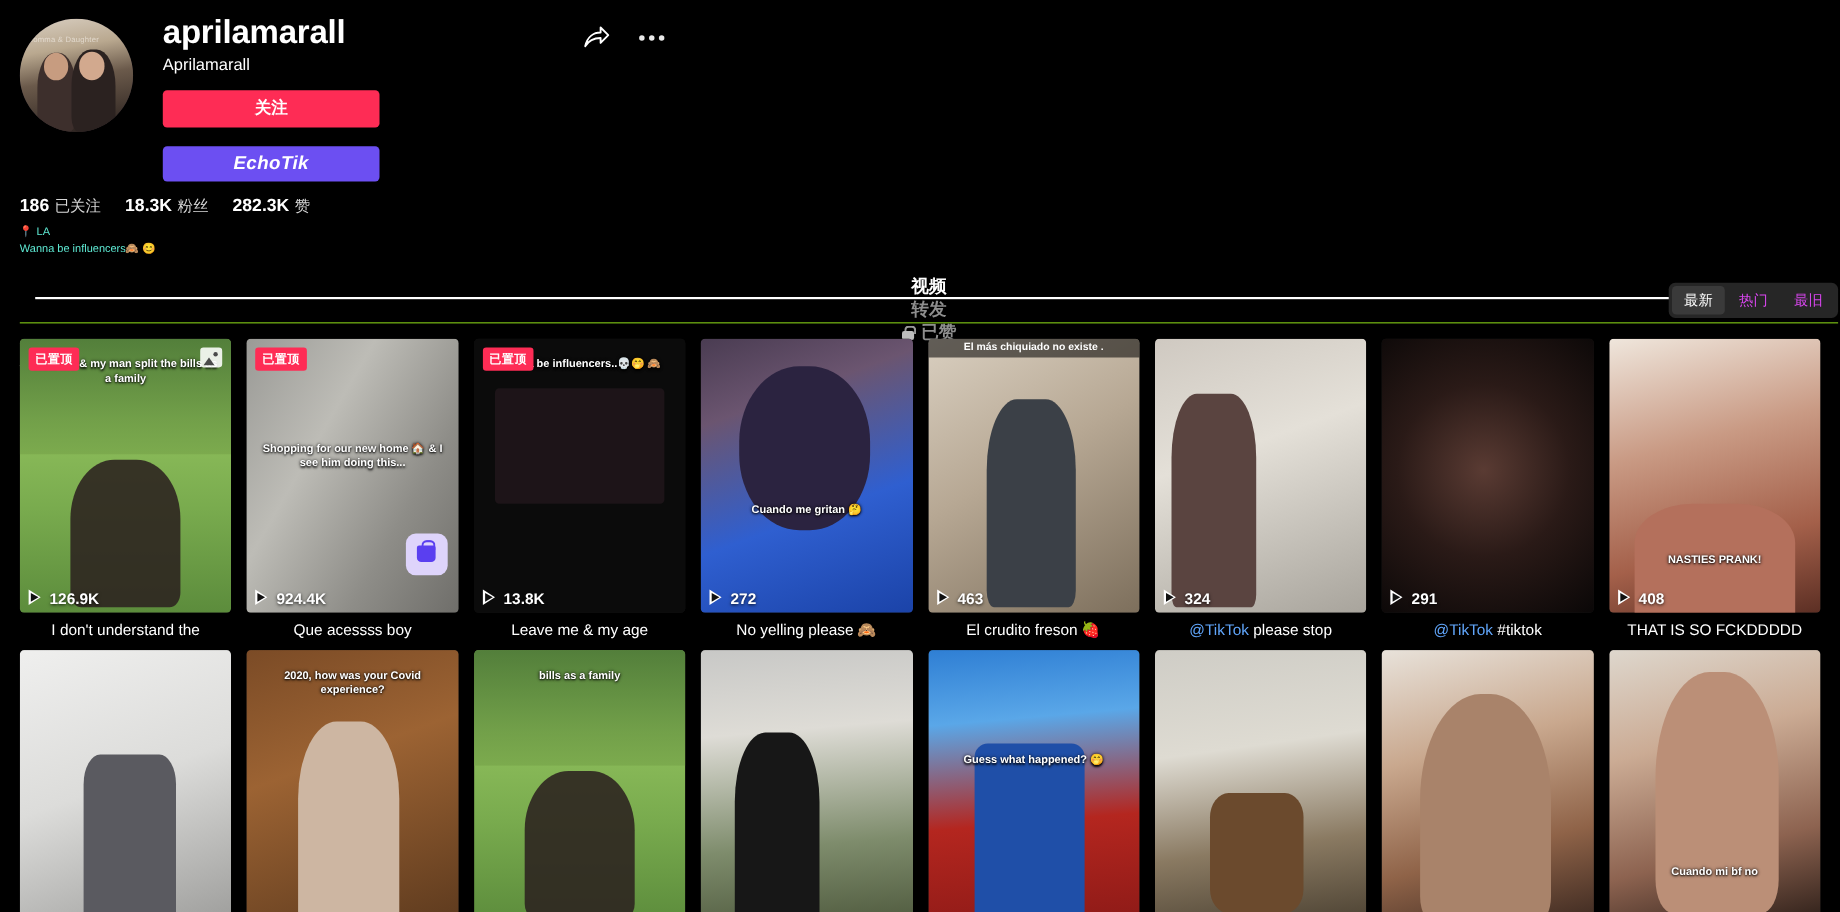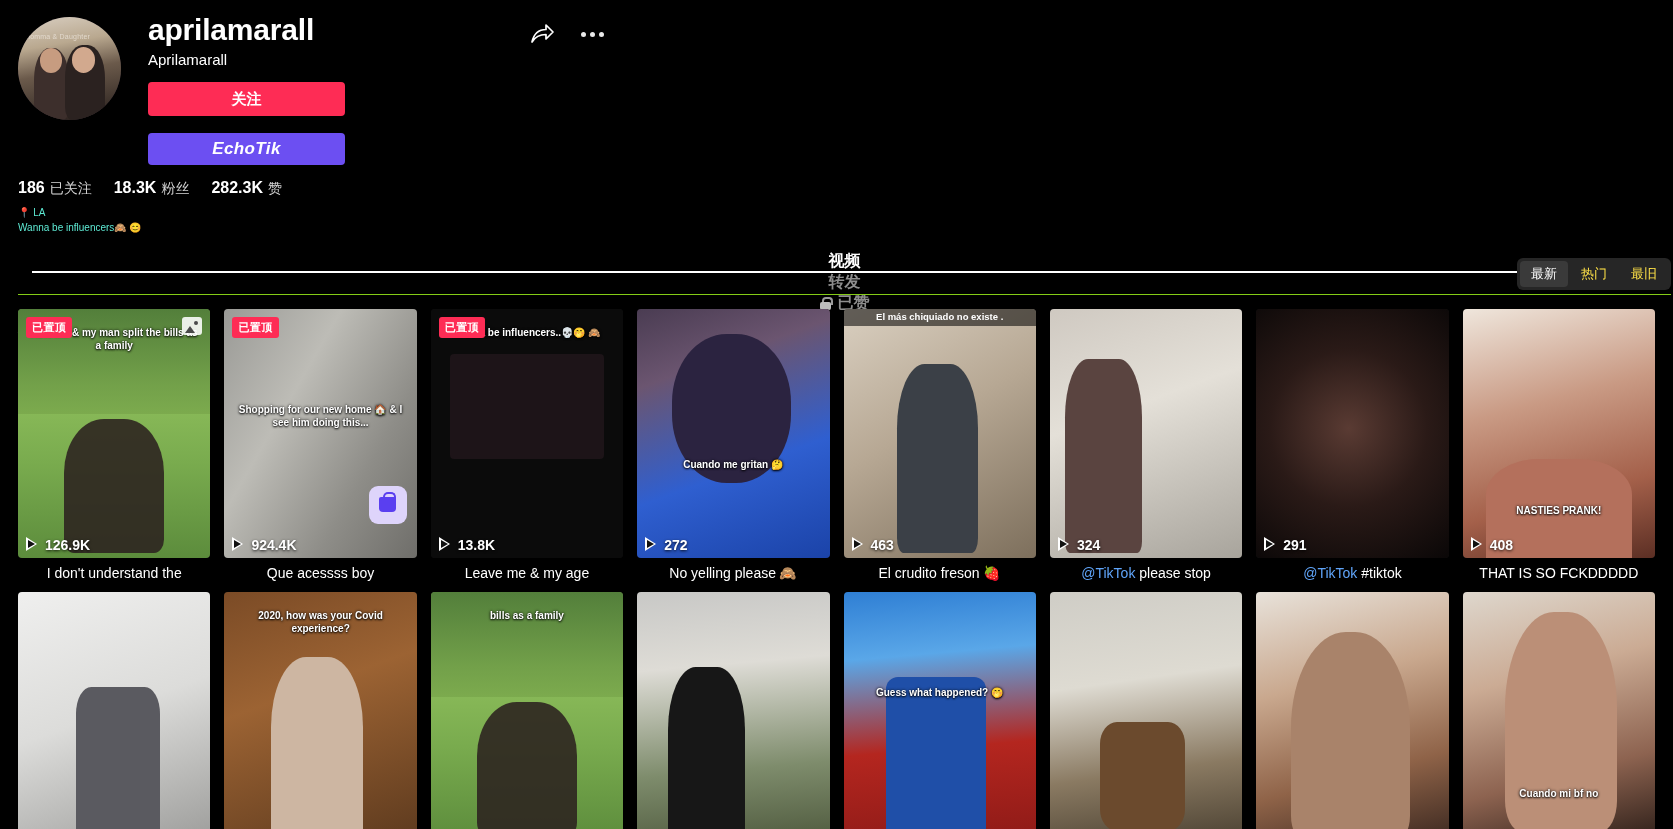--- a/index.html
+++ b/index.html
@@ -84,21 +84,21 @@
   .sortlink {
     display: flex; align-items: center; font-size: 15px; color: #7b61ff; font-weight: 700;
     margin-left: 16px; cursor: pointer; background: none; border: none; padding: 0 6px;
     font-family: "Liberation Sans", sans-serif;
   }
   .segment {
     position: absolute; right: 0; top: 7px; display: flex; background: #262626;
     border-radius: 6px; padding: 3px; gap: 2px;
   }
   .seg {
-    padding: 4px 11px; font-size: 13px; color: #fde047; border-radius: 4px; cursor: pointer;
+    padding: 4px 11px; font-size: 13px; color: #d946ef; border-radius: 4px; cursor: pointer;
     background: none; border: none; font-family: "Liberation Sans", sans-serif;
   }
   .seg.active { background: #3a3a3a; color: #fff; }
 
   
   .grid {
     display: grid; grid-template-columns: repeat(8, 1fr); gap: 10px 14px;
     padding: 14px 18px 0 18px;
   }
   .card { position: relative; }

